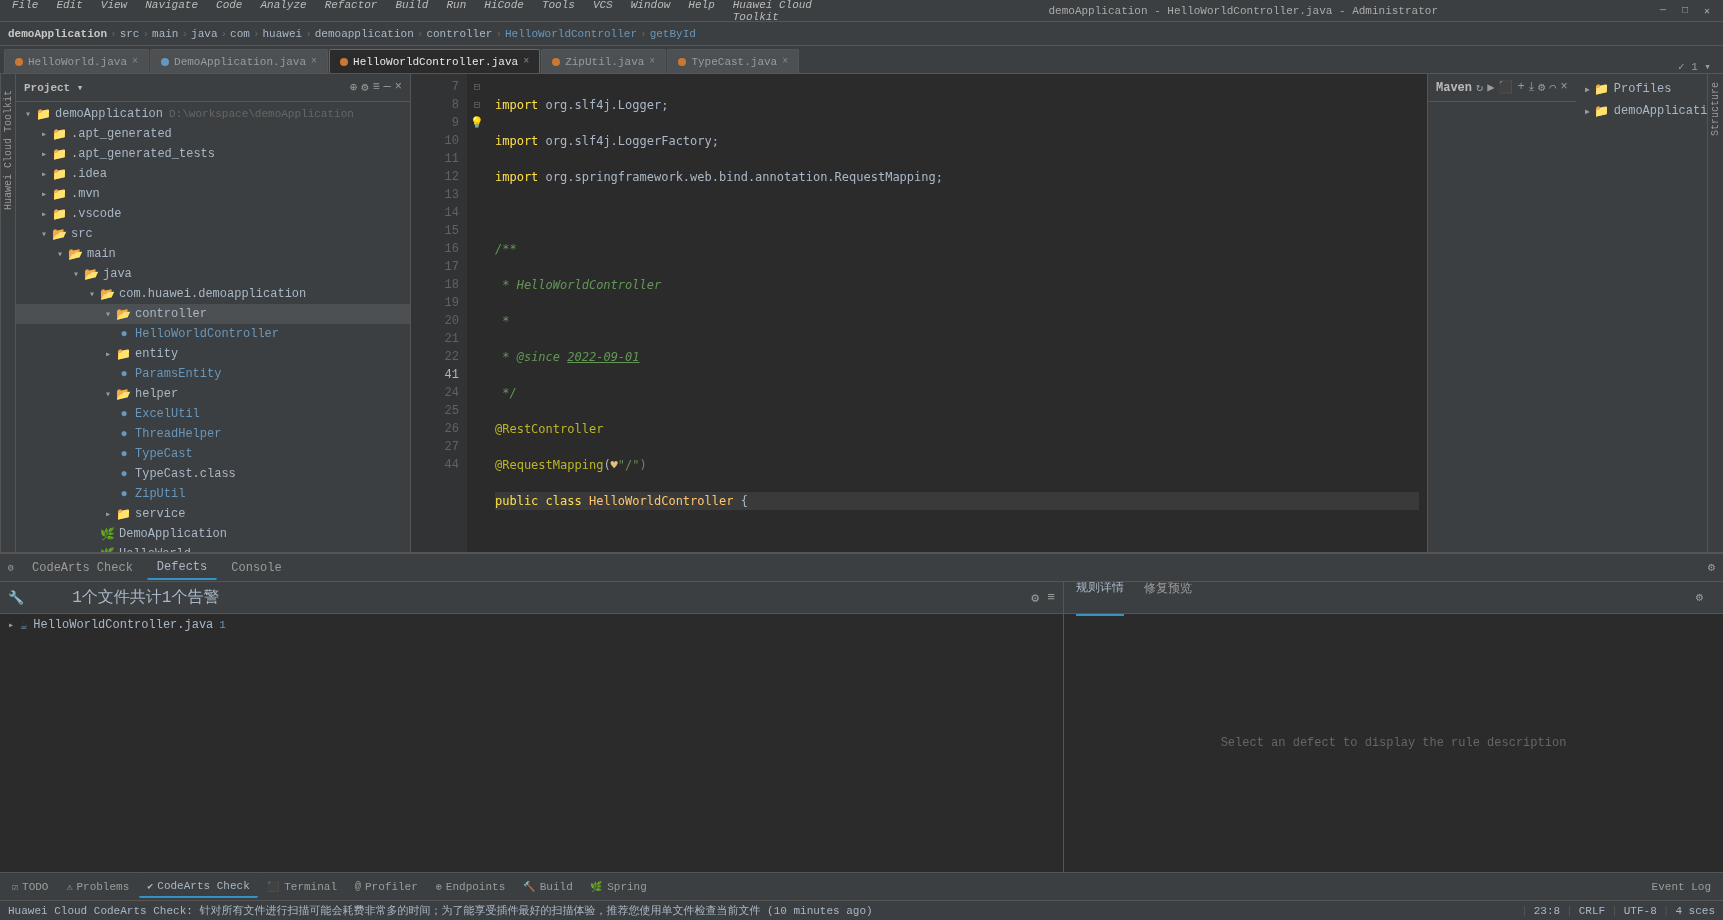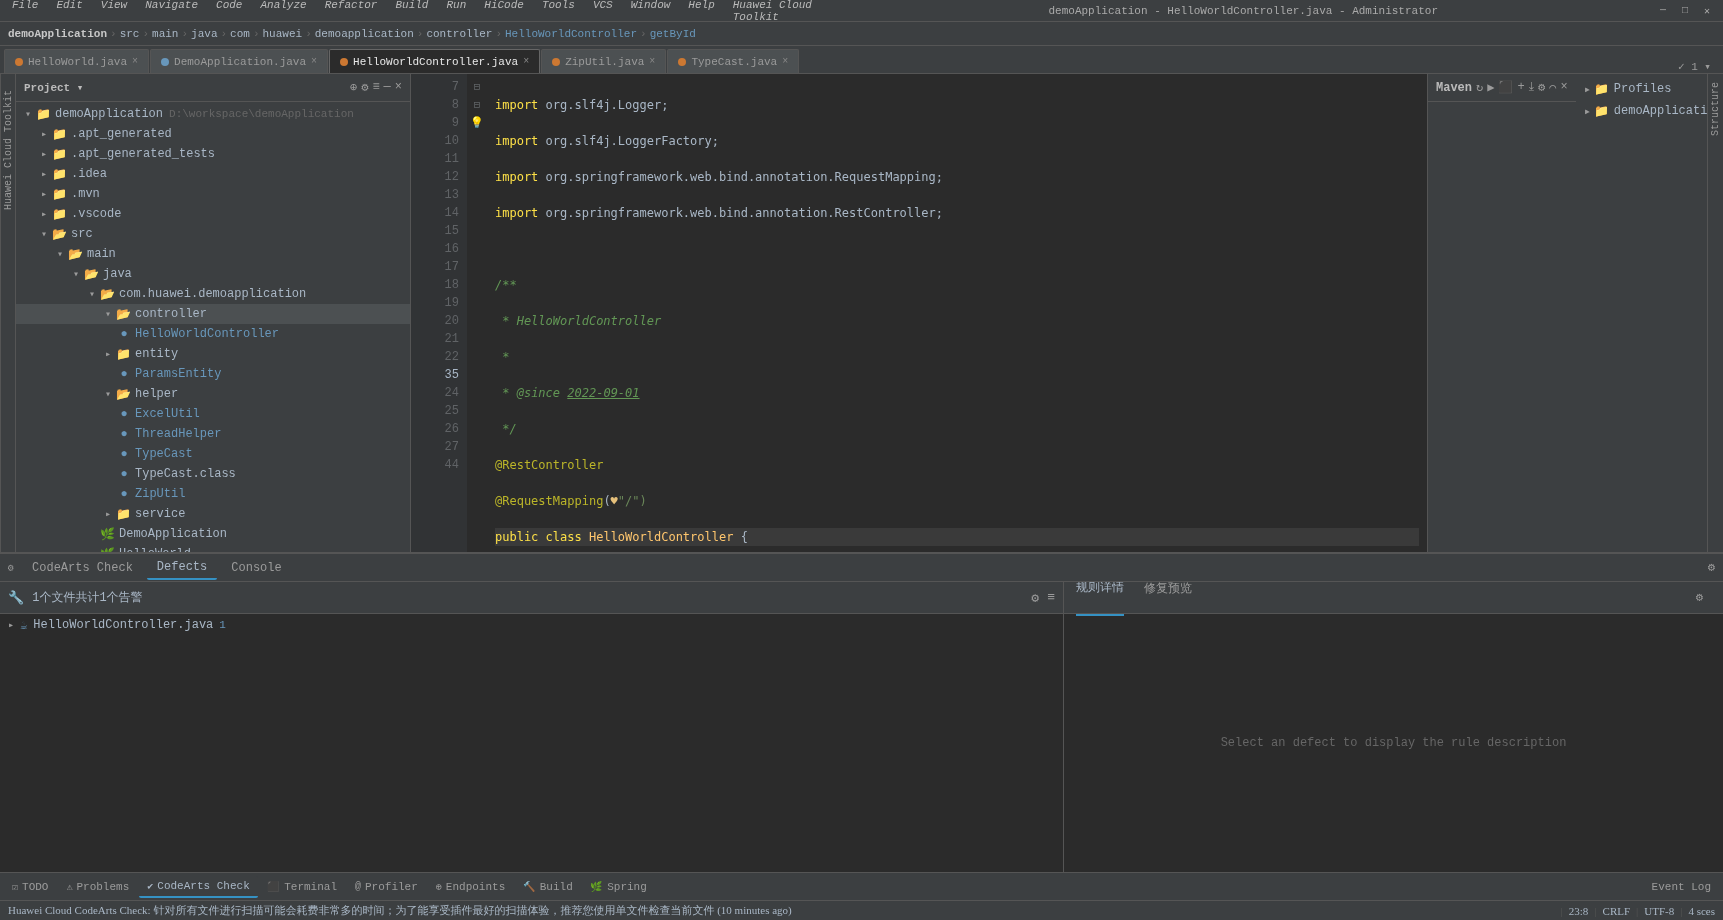--- a/index.html
+++ b/index.html
@@ -282,21 +282,21 @@
     .defects-toolbar {
       height: 32px;
       background: #3c3f41;
       display: flex;
       align-items: center;
       padding: 0 8px;
       border-bottom: 1px solid #555;
       gap: 8px;
     }
     .defects-toolbar .dt-icon { color: #9b9b9b; cursor: pointer; font-size: 13px; }
-    .defects-count { font-size: 12px; color: #a9b7c6; flex: 1; }
+    .defects-count { font-size: 16px; color: #a9b7c6; flex: 1; margin-left: 40px; }
     .defects-list {
       flex: 1;
       overflow-y: auto;
       background: #2b2b2b;
     }
     .defects-list::-webkit-scrollbar { width: 6px; }
     .defects-list::-webkit-scrollbar-track { background: #2b2b2b; }
     .defects-list::-webkit-scrollbar-thumb { background: #555; }
 
     .defect-row {
@@ -697,21 +697,21 @@
             <div>13</div>
             <div>14</div>
             <div>15</div>
             <div>16</div>
           <div>17</div>
             <div>18</div>
             <div>19</div>
             <div>20</div>
             <div>21</div>
           <div>22</div>
-            <div style="color:#a9b7c6;">35</div>
+            <div style="color:#a9b7c6;">41</div>
             <div>24</div>
             <div>25</div>
             <div>26</div>
           <div>27</div>
             <div>44</div>
         </div>
       </div>
 
       <div style="width:20px;flex-shrink:0;background:#2b2b2b;padding-top:4px;">
         <div style="line-height:18px;font-size:11px;text-align:center;">
@@ -737,21 +737,20 @@
             <div></div>
             <div></div>
             <div></div>
         </div>
       </div>
 
       <div style="flex:1;padding:4px 8px;font-size:12px;line-height:18px;overflow:auto;white-space:pre;font-family:Consolas,monospace;">
 <span class="code-line"><span class="kw">import</span> <span class="plain">org.slf4j.Logger;</span></span>
 <span class="code-line"><span class="kw">import</span> <span class="plain">org.slf4j.LoggerFactory;</span></span>
 <span class="code-line"><span class="kw">import</span> <span class="plain">org.springframework.web.bind.annotation.RequestMapping;</span></span>
-<span class="code-line"><span class="kw">import</span> <span class="plain">org.springframework.web.bind.annotation.RestController;</span></span>
 <span class="code-line"> </span>
 <span class="code-line"><span class="doc-comment">/**</span></span>
 <span class="code-line"><span class="doc-comment"> * HelloWorldController</span></span>
 <span class="code-line"><span class="doc-comment"> *</span></span>
 <span class="code-line"><span class="doc-comment"> * <span class="doc-tag">@since</span> <span class="doc-ref">2022-09-01</span></span></span>
 <span class="code-line"><span class="doc-comment"> */</span></span>
 <span class="code-line"><span class="annotation">@RestController</span></span>
 <span class="code-line"><span class="annotation">@RequestMapping</span><span class="plain">(<span style="color:#e6c07b;">♥</span><span class="str">"/")
 </span></span>
 <span class="code-line highlight-line"><span class="kw">public</span> <span class="kw">class</span> <span class="class-name">HelloWorldController</span> {</span>
@@ -877,21 +876,21 @@
     <span>Build</span>
   </div>
   <div class="btm-tab">
     <span class="tab-icon">🌿</span>
     <span>Spring</span>
   </div>
   <div style="flex:1;"></div>
   <span style="font-size:11px;color:#9b9b9b;padding:0 8px;cursor:pointer;">Event Log</span>
 </div>
 
-<div style="height:20px;background:#3c3f41;display:flex;align-items:center;padding:0 8px;font-size:11px;color:#a9b7c6;border-top:1px solid #555;gap:6px;font-family:Liberation Serif, serif;">
+<div style="height:20px;background:#3c3f41;display:flex;align-items:center;padding:0 8px;font-size:11px;color:#a9b7c6;border-top:1px solid #555;gap:6px;">
   <span style="flex:1;overflow:hidden;text-overflow:ellipsis;white-space:nowrap;">Huawei Cloud CodeArts Check: 针对所有文件进行扫描可能会耗费非常多的时间；为了能享受插件最好的扫描体验，推荐您使用单文件检查当前文件 (10 minutes ago)</span>
   <span style="color:#555;">|</span>
   <span>23:8</span>
   <span style="color:#555;">|</span>
   <span>CRLF</span>
   <span style="color:#555;">|</span>
   <span>UTF-8</span>
   <span style="color:#555;">|</span>
   <span>4 sces</span>
 </div>

